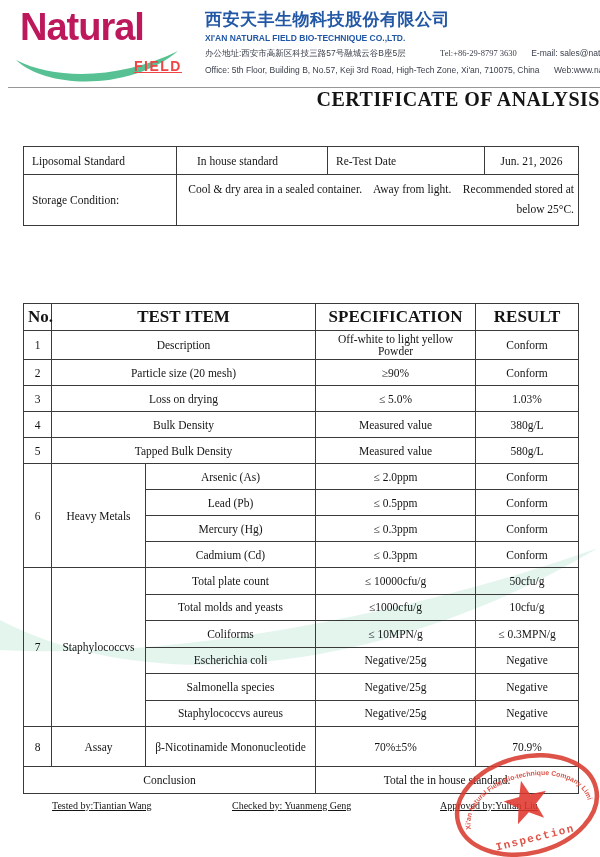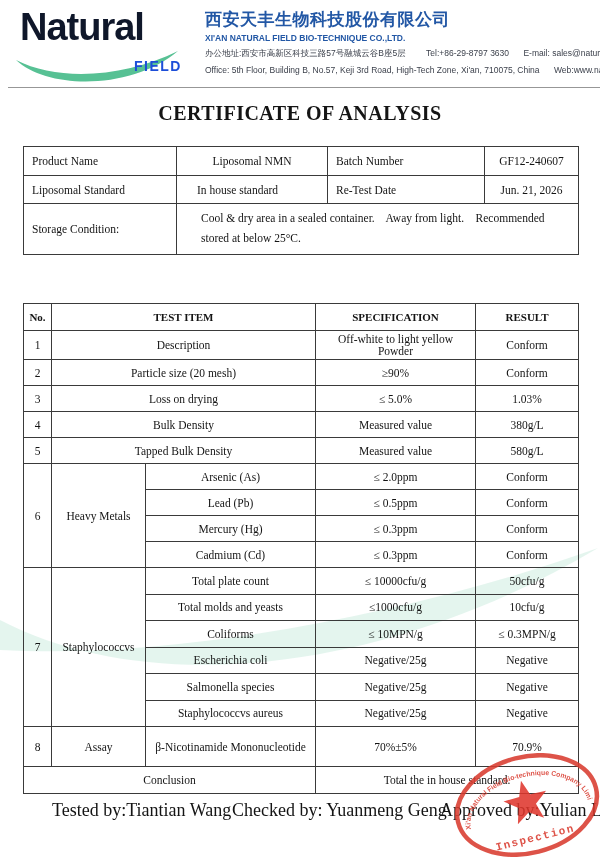--- a/index.html
+++ b/index.html
@@ -7,64 +7,64 @@
   .page {
     position:relative; width:600px; height:857px; margin:0 auto;
     background:#ffffff; overflow:hidden;
     font-family:"Liberation Serif", serif; color:#141414;
   }
   
   .logo { position:absolute; left:14px; top:6px; width:190px; height:80px; }
   .logo-natural {
     position:absolute; left:6px; top:2px;
     font-family:"Liberation Sans", sans-serif; font-weight:bold;
-    font-size:38px; line-height:1; color:#0f172a; letter-spacing:-1px;
+    font-size:38px; line-height:1; color:#be185d; letter-spacing:-1px;
   }
   .logo-swoosh { position:absolute; left:0; top:42px; width:178px; height:38px; }
   .logo-field {
     position:absolute; left:120px; top:52px;
     font-family:"Liberation Sans", sans-serif; font-weight:bold;
-    font-size:14px; color:#1d4ed8; letter-spacing:1.5px;
+    font-size:14px; color:#ef4444; letter-spacing:1.5px;text-decoration:underline;
   }
   .company-block { position:absolute; left:205px; top:8px; width:420px; }
   .company-cn {
     font-family:"Liberation Sans", sans-serif; font-weight:bold;
     font-size:17px; color:#2257a5; letter-spacing:0.5px; white-space:nowrap;
   }
   .company-en {
     font-family:"Liberation Sans", sans-serif; font-weight:bold;
     font-size:8.5px; color:#2257a5; margin-top:2px; white-space:nowrap;
   }
   .contact-line {
     font-family:"Liberation Sans", sans-serif; font-size:8.5px; color:#3a3f4a;
     white-space:nowrap; margin-top:5px;
   }
   .contact-line .seg { display:inline-block;text-align:right; }
-  .contact-line .m1 { margin-left:18px; }
+  .contact-line .m1 { margin-left:32px;font-family:Liberation Serif, serif; }
   .contact-line .m2 { margin-left:12px; }
   .header-rule { position:absolute; left:8px; right:0; top:87px; border-top:1px solid #979797; }
   
   .doc-title {
-    position:absolute; top:102px; left:0; width:100%;
-    text-align:center; font-size:20px; font-weight:bold; letter-spacing:0.5px;
+    position:absolute; top:88px; left:0; width:100%;
+    text-align:right; font-size:20px; font-weight:bold; letter-spacing:0.5px;
   }
   
   table { border-collapse:collapse; table-layout:fixed; }
   td, th { border:1px solid #3a3a3a; font-size:11.5px; font-weight:normal;
            text-align:center; vertical-align:middle; padding:2px 4px; }
   .info-table { position:absolute; left:23px; top:146px; width:555px; }
   .info-table .lbl { text-align:left; padding-left:8px; }
   .info-table .left-val { text-align:left; padding-left:20px; }
-  .storage-val { text-align:left; padding-left:24px; white-space:pre-wrap; line-height:1.7; }
+  .storage-val { text-align:right; padding-left:8px; white-space:pre-wrap; line-height:1.7; }
   .test-table { position:absolute; left:23px; top:303px; width:555px; z-index:1; }
-  .test-table th { font-weight:bold; font-size:11px; }
+  .test-table th { font-weight:bold; font-size:17px; }
   .r27 { height:27px; } .r26 { height:26px; } .r265 { height:26.5px; }
   .r29 { height:29px; } .r28 { height:28px; } .r40 { height:40px; } .r51 { height:51px; }
   
-  .sig { position:absolute; top:800px; font-size:18px; white-space:nowrap; z-index:1; }
+  .sig { position:absolute; top:800px; font-size:10px; white-space:nowrap; z-index:1;text-decoration:underline; }
   .sig-tested   { left:52px; }
   .sig-checked  { left:232px; }
   .sig-approved { left:440px; }
   
   .watermark { position:absolute; left:0; top:528px; width:600px; height:210px; z-index:0; }
   .stamp { position:absolute; left:449px; top:753px; width:156px; height:112px; z-index:5; opacity:0.87; }
 </style>
 </head>
 <body>
 
@@ -101,26 +101,20 @@
   <h1 class="doc-title">CERTIFICATE OF ANALYSIS</h1>
 
   <table class="info-table">
     <colgroup>
         <col style="width:153px">
         <col style="width:151px">
         <col style="width:157px">
         <col style="width:94px">
       </colgroup>
     <tbody>
-        <tr class="r29">
-      <td class="lbl">Product Name</td>
-      <td>Liposomal NMN</td>
-      <td class="lbl">Batch Number</td>
-      <td>GF12-240607</td>
-    </tr>
     <tr class="r28">
       <td class="lbl">Liposomal  Standard</td>
       <td class="left-val">In house standard</td>
       <td class="lbl">Re-Test Date</td>
       <td>Jun. 21, 2026</td>
     </tr>
     <tr class="r51">
       <td class="lbl">Storage Condition:</td>
       <td class="storage-val" colspan="3">Cool &amp; dry area in a sealed container.    Away from light.    Recommended stored at below 25°C.</td>
     </tr>

